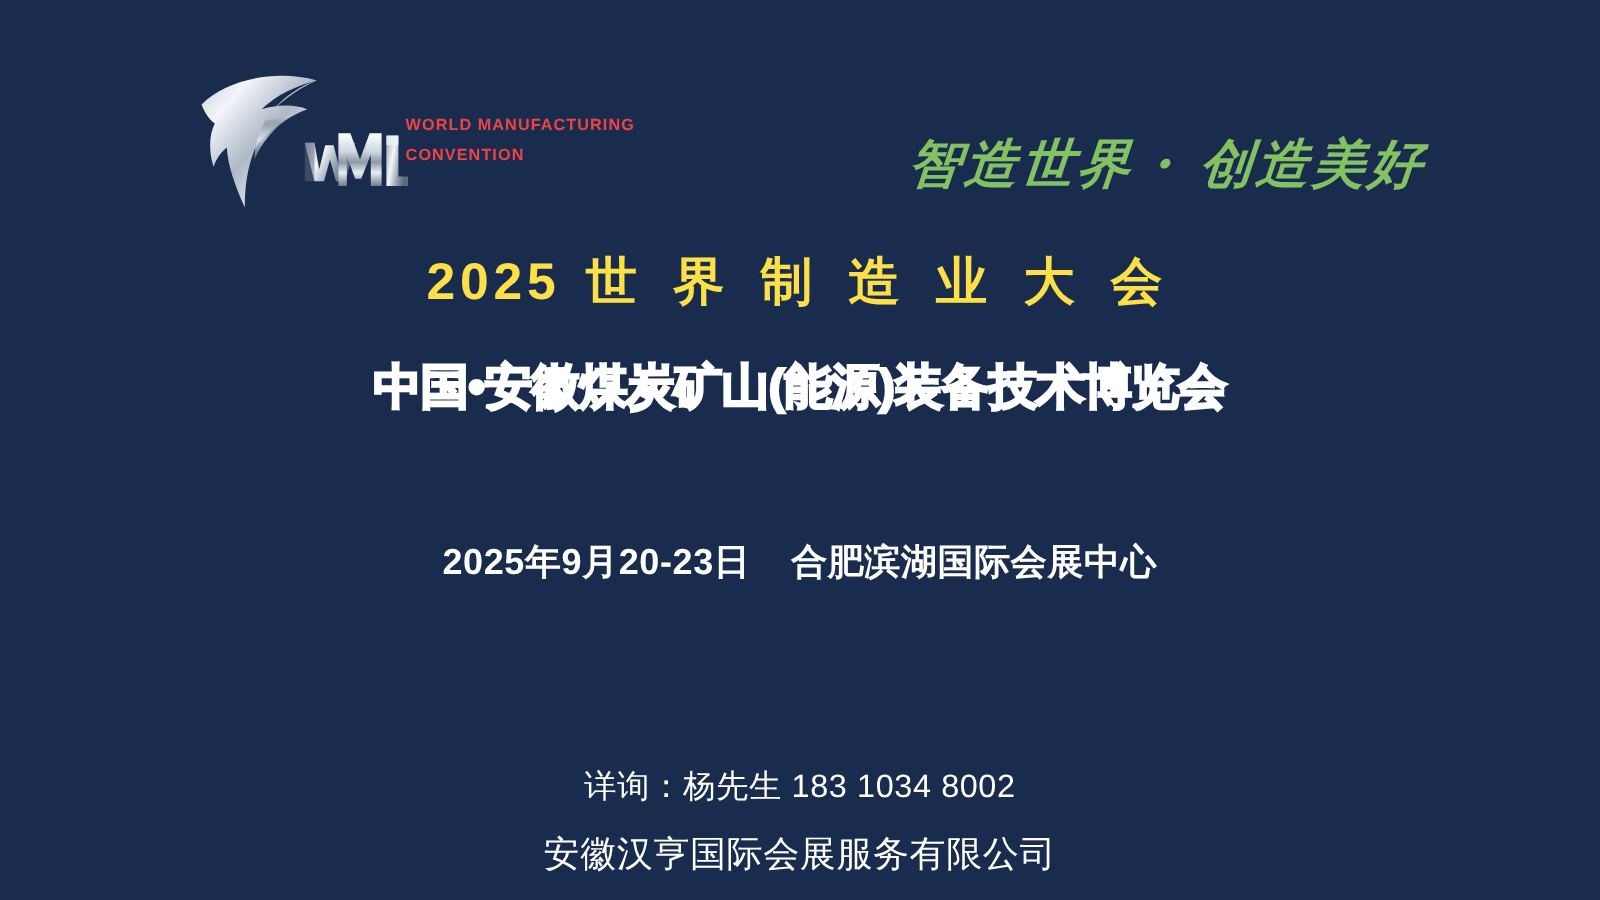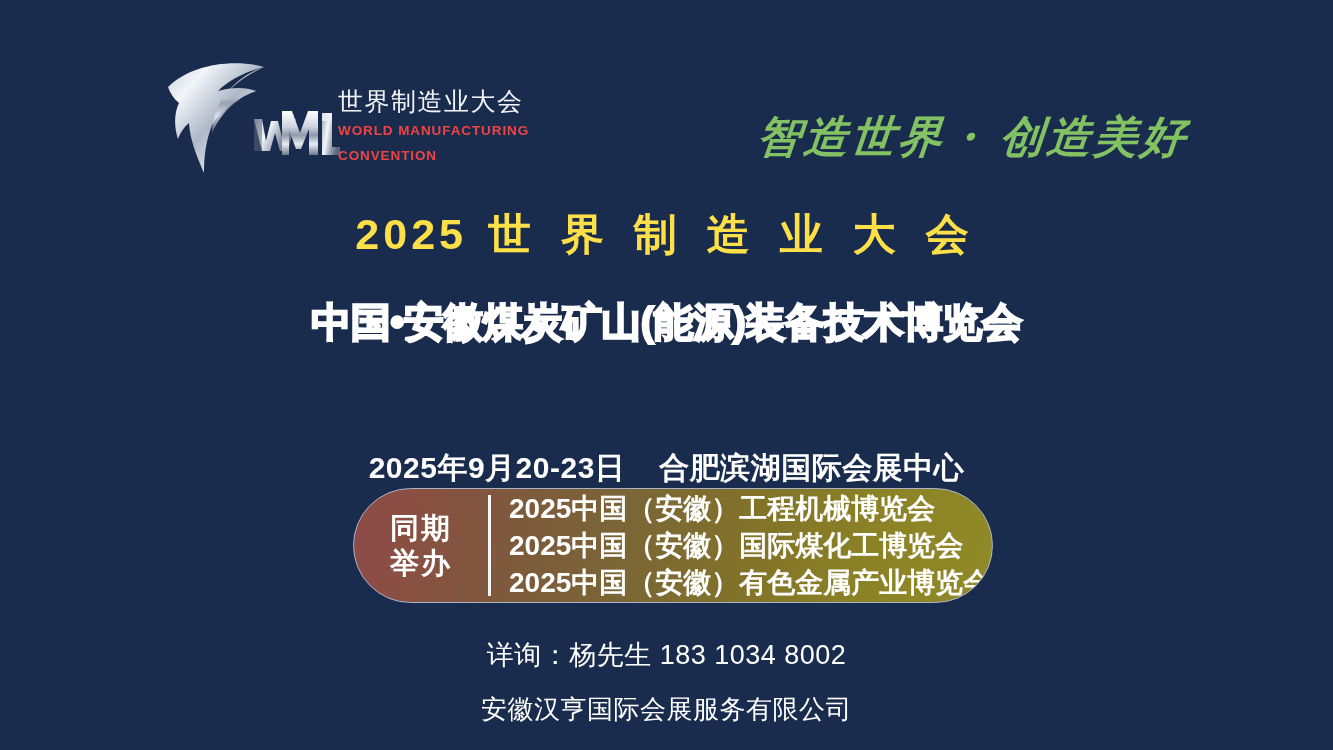--- a/index.html
+++ b/index.html
@@ -183,21 +183,21 @@
     color: #ffffff;
     font-weight: 400;
   }
   .contact-phone {
     top: 637px;
     font-size: 27px;
     letter-spacing: 0.5px;
   }
   .contact-company {
     top: 692px;
-    font-size: 26px;
+    font-size: 30px;
     letter-spacing: 0.5px;
     text-align: center;
   }
 </style>
 </head>
 <body>
 
 <div class="poster">
 
   <div class="logo-lockup">
@@ -235,47 +235,34 @@
       <g transform="translate(92,48)">
         <path d="M2,16 L10,16 L14,38 L19,18 L26,18 L31,38 L36,16 L44,16 L36,48 L28,48 L23,30 L18,48 L10,48 Z" fill="url(#metalC)"></path>
         <path d="M2,16 L10,16 L10,48 L2,48 Z" fill="#5e6a7c" opacity="0.5"></path>
         <path d="M30,8 L40,8 L48,30 L56,8 L66,8 L66,52 L57,52 L57,26 L49,46 L44,46 L37,27 L37,52 L30,52 Z" fill="url(#metalB)"></path>
         <path d="M70,10 L80,10 L80,44 L88,44 L88,52 L70,52 Z" fill="url(#metalC)"></path>
         <path d="M70,10 L80,10 L80,18 L70,18 Z" fill="#eef2f7" opacity="0.8"></path>
       </g>
     </svg>
 
     <div class="logo-text">
-      <div class="logo-text-cn">世界制造业大会</div>
       <div class="logo-text-en">WORLD MANUFACTURING</div>
       <div class="logo-text-en">CONVENTION</div>
     </div>
   </div>
 
   <div class="slogan">智造世界 · 创造美好</div>
 
   <div class="title-line title-main">
     <span class="yearpart">2025</span><span>&nbsp;</span><span>世 界 制 造 业 大 会</span>
   </div>
 
   <div class="title-line title-headline">中国•安徽煤炭矿山(能源)装备技术博览会</div>
 
   <div class="title-line title-date">
     <span>2025年9月20-23日</span><span class="gap"></span><span>合肥滨湖国际会展中心</span>
   </div>
 
-  <div class="badge">
-    <div class="badge-left">
-      <span>同期</span>
-      <span>举办</span>
-    </div>
-    <div class="badge-divider"></div>
-    <div class="badge-right">
-      <div class="badge-row">2025中国（安徽）工程机械博览会</div>
-      <div class="badge-row">2025中国（安徽）国际煤化工博览会</div>
-      <div class="badge-row">2025中国（安徽）有色金属产业博览会</div>
-    </div>
-  </div>
 
   <div class="contact-line contact-phone">详询：杨先生  183 1034 8002</div>
   <div class="contact-line contact-company">安徽汉亨国际会展服务有限公司</div>
 
 </div>
 
 </body></html>

